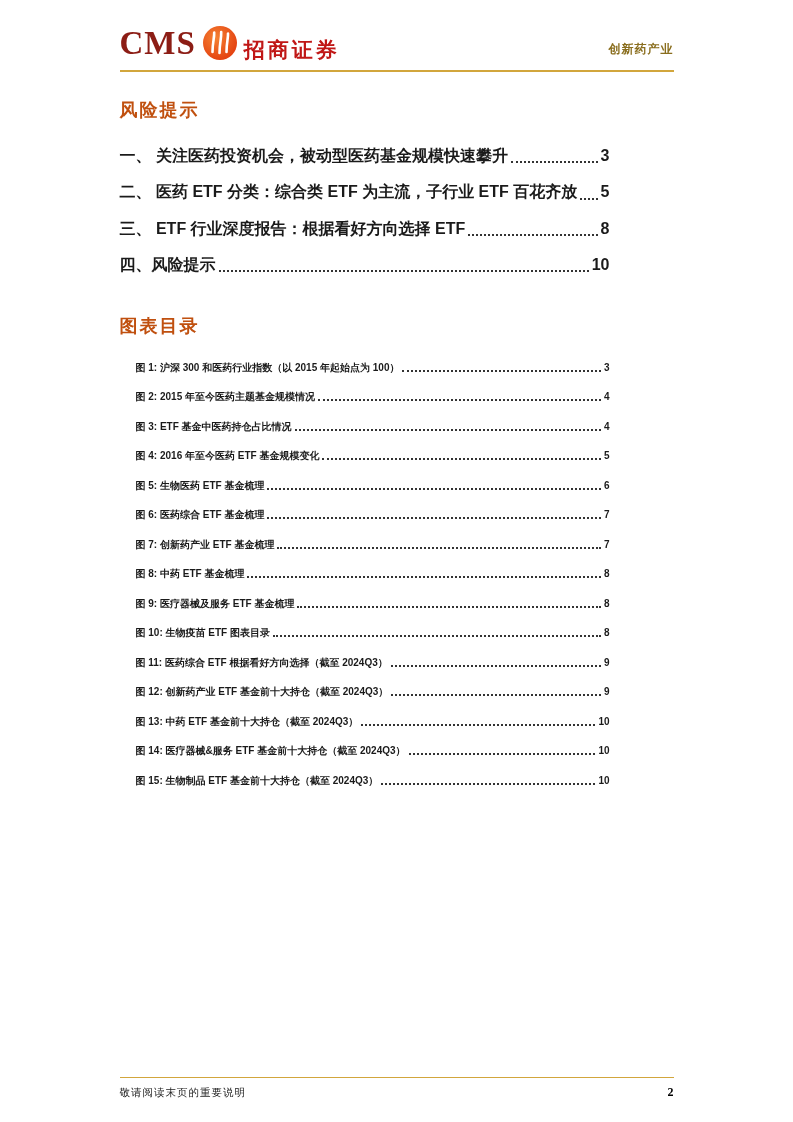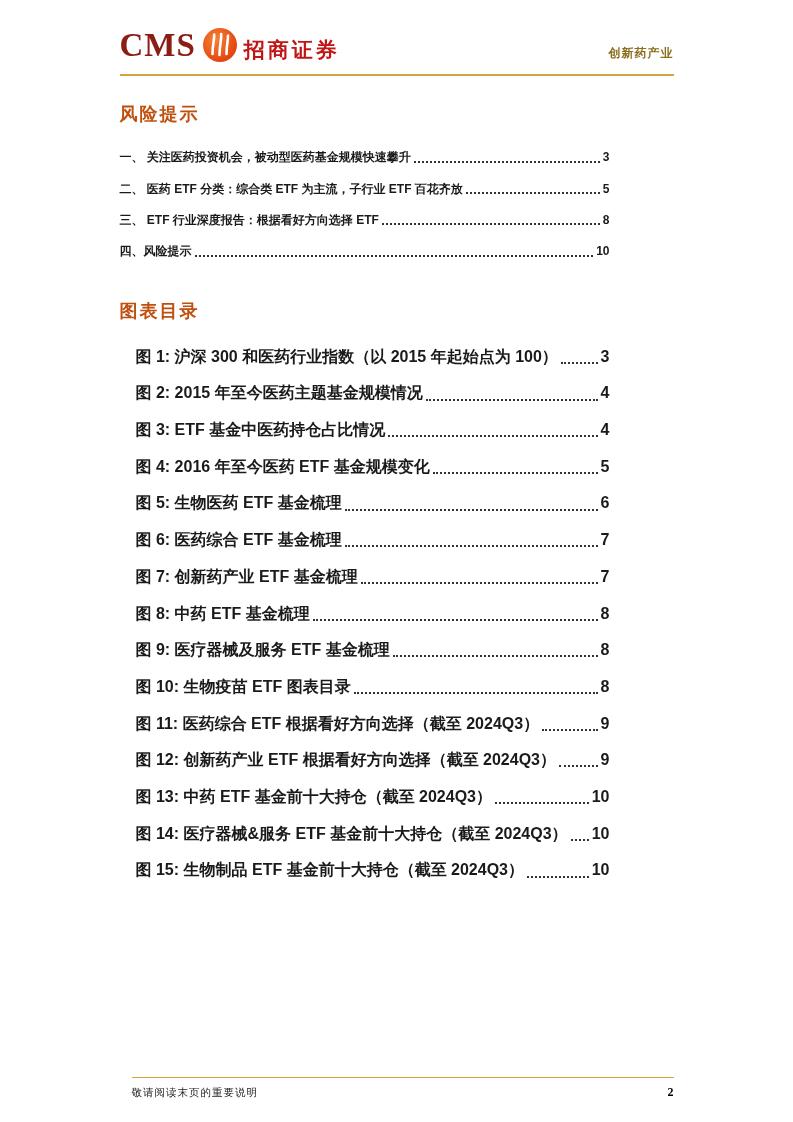--- a/index.html
+++ b/index.html
@@ -34,21 +34,21 @@
     font-family: "Liberation Serif", "DejaVu Serif", serif;
     font-weight: 700;
     font-size: 33px;
     letter-spacing: 1px;
     color: #8C1D15;
     line-height: 1;
   }
   .logo-mark { display: inline-flex; margin: 0 2px; }
   .brand-wrap {
     display: inline-flex;
-    flex-direction: column;
+    flex-direction: row;
     align-items: flex-start;
     margin-top: 14px;
   }
   .brand {
     font-weight: 700;
     font-size: 21px;
     letter-spacing: 3px;
     color: #C01716;
     line-height: 1.15;
     white-space: nowrap;
@@ -80,40 +80,40 @@
     letter-spacing: 2px;
     color: #C0500F;
     margin-bottom: 24px;
   }
   .figures-title { margin-top: 40px; }
 
   .toc-list { width: 490px; }
   .toc-row {
     display: flex;
     align-items: flex-end;
-    font-size: 12px;
+    font-size: 16px;
     font-weight: 700;
     color: #1a1a1a;
     line-height: 1.2;
     margin-bottom: 17px;
   }
-  .toc-figures .toc-row { font-size: 16px; margin-bottom: 17.5px; padding-left: 16px; }
+  .toc-figures .toc-row { font-size: 10px; margin-bottom: 17.5px; padding-left: 16px; }
   .toc-label { white-space: nowrap; }
   .toc-dots {
     flex: 1;
     min-width: 16px;
     border-bottom: 2px dotted #333;
     margin: 0 3px 2px 3px;
   }
   .toc-page { white-space: nowrap; }
 
   
   .footer {
     position: absolute;
-    left: 52px;
+    left: 40px;
     right: 40px;
     bottom: 22px;
     font-family: Liberation Serif, serif;
   }
   .footer-rule { height: 1.5px; background: #D2A63C; }
   .footer-row {
     display: flex;
     justify-content: space-between;
     align-items: baseline;
     padding-top: 7px;
@@ -248,21 +248,21 @@
           <span class="toc-page">8</span>
         </div>
 
         <div class="toc-row">
           <span class="toc-label">图 11: 医药综合 ETF 根据看好方向选择（截至 2024Q3）</span>
           <span class="toc-dots"></span>
           <span class="toc-page">9</span>
         </div>
 
         <div class="toc-row">
-          <span class="toc-label">图 12: 创新药产业 ETF 根据看好方向选择（截至 2024Q3）</span>
+          <span class="toc-label">图 12: 创新药产业 ETF 基金前十大持仓（截至 2024Q3）</span>
           <span class="toc-dots"></span>
           <span class="toc-page">9</span>
         </div>
 
         <div class="toc-row">
           <span class="toc-label">图 13: 中药 ETF 基金前十大持仓（截至 2024Q3）</span>
           <span class="toc-dots"></span>
           <span class="toc-page">10</span>
         </div>
 

